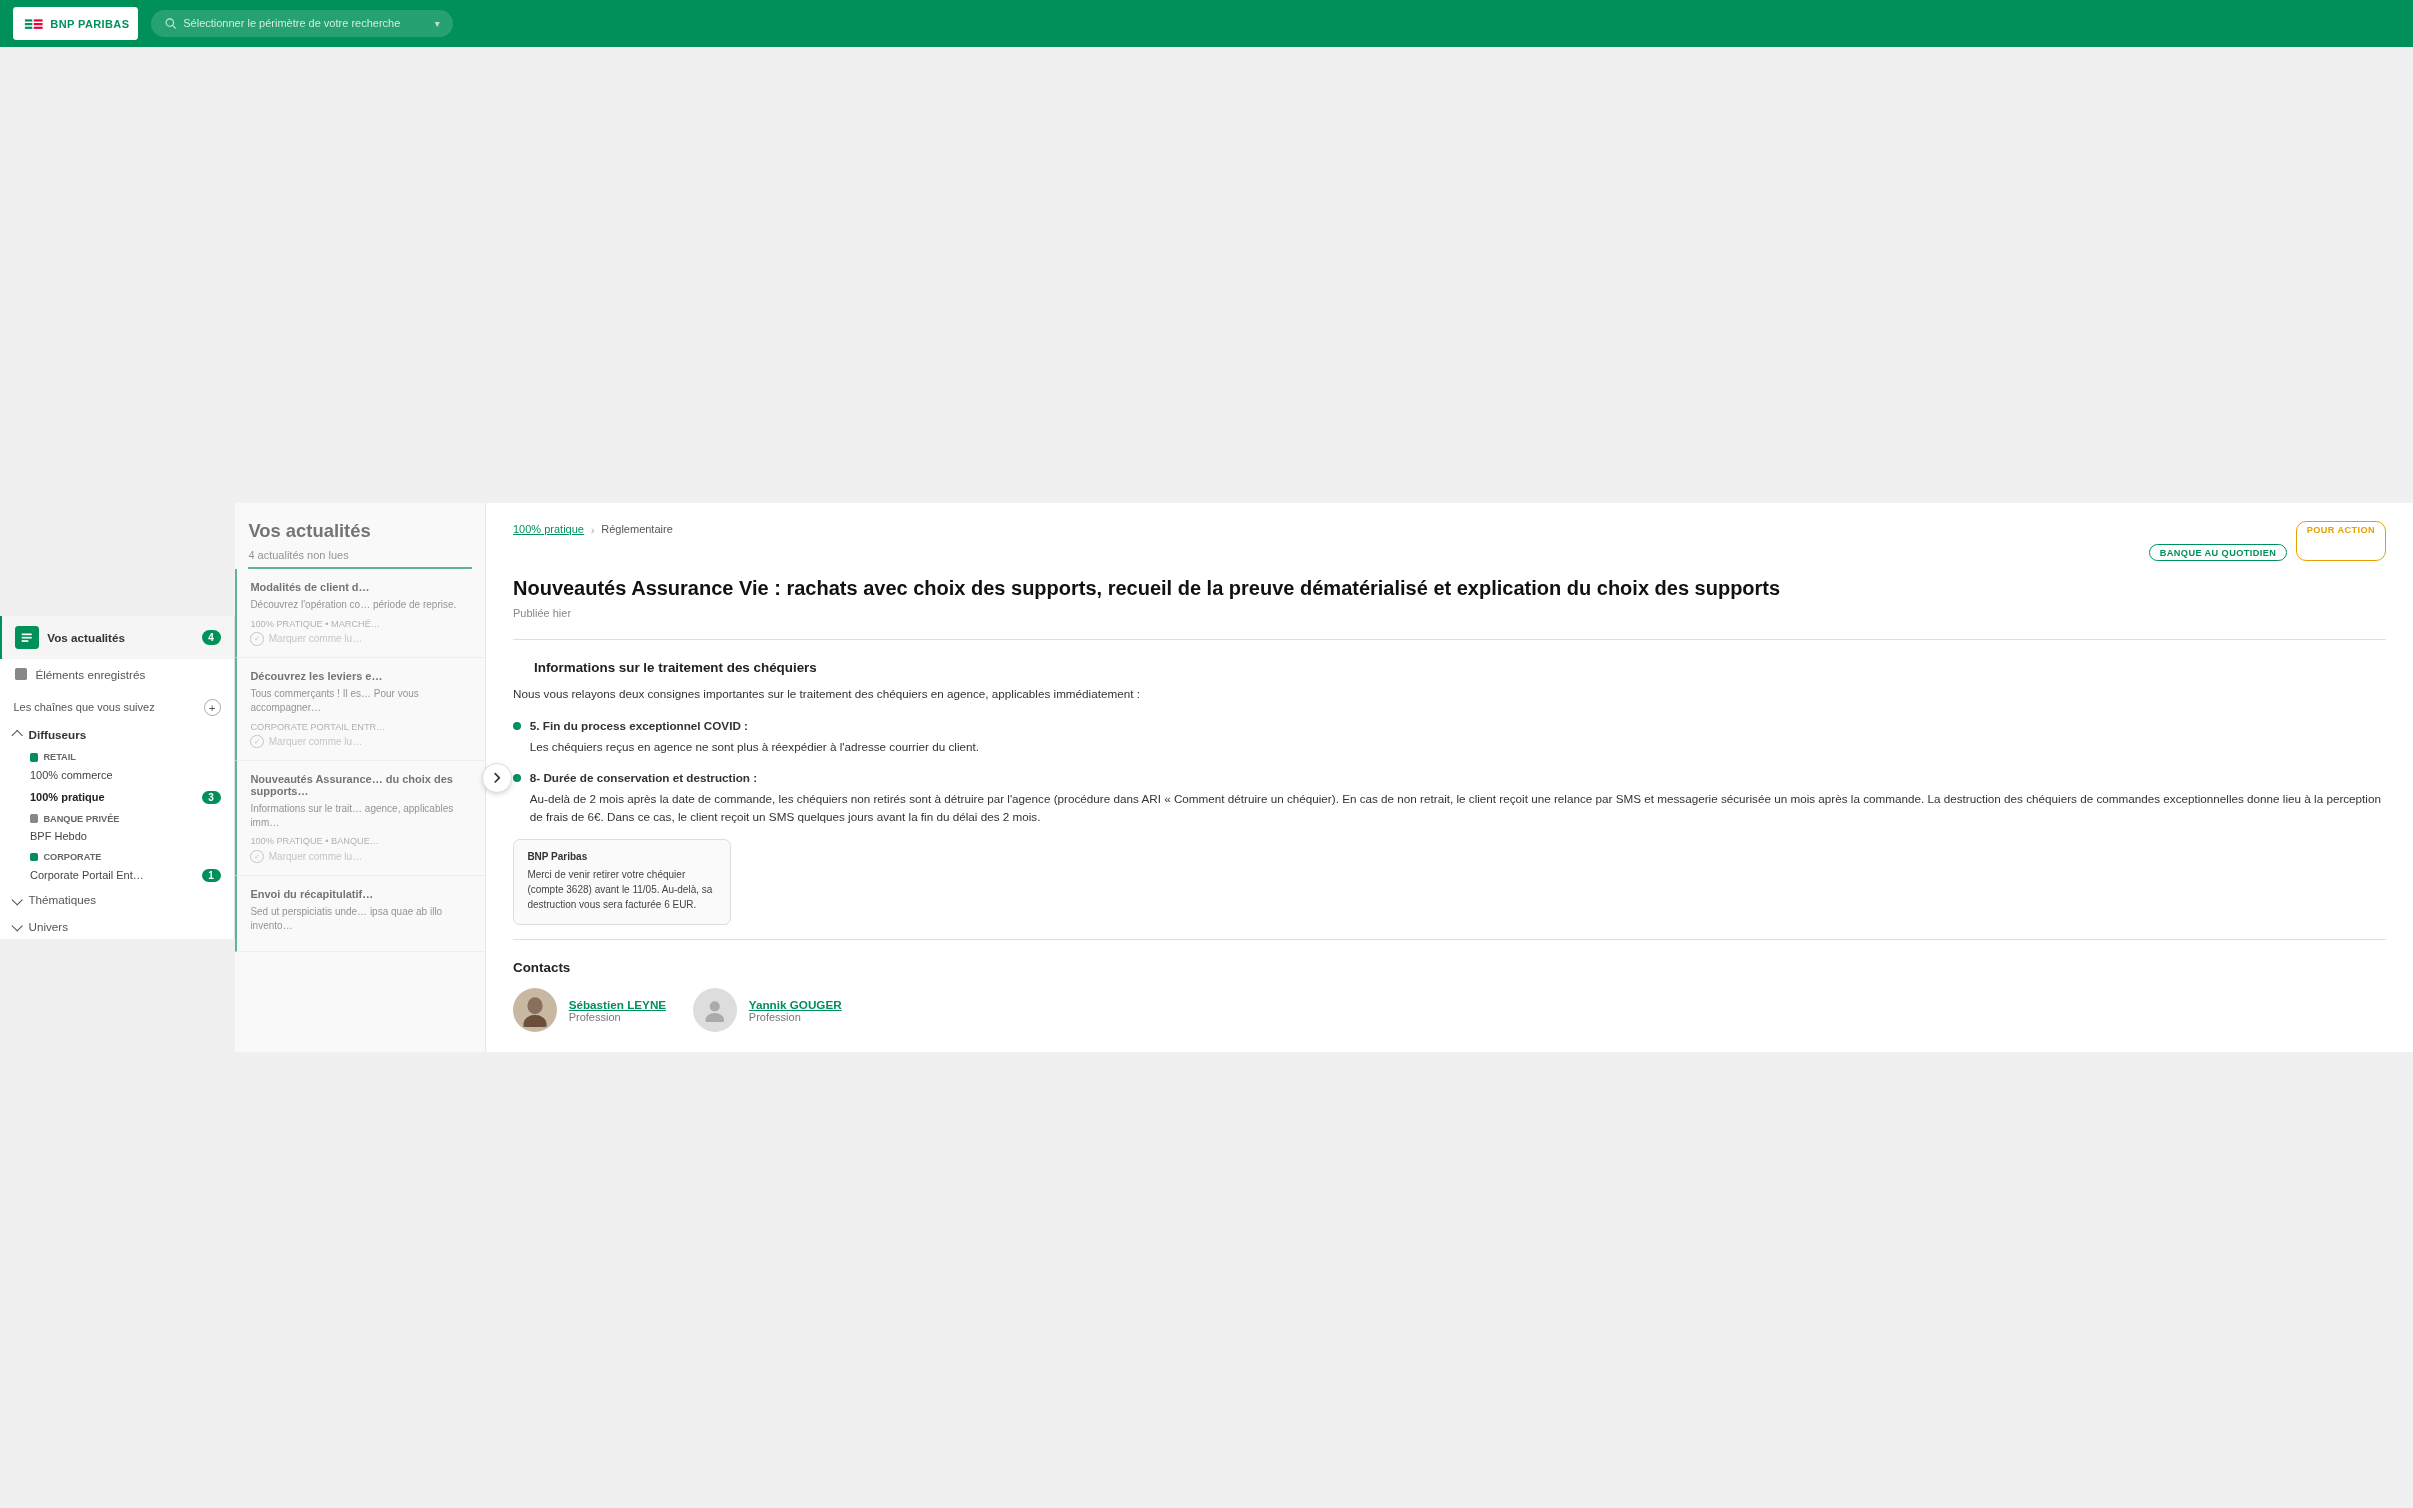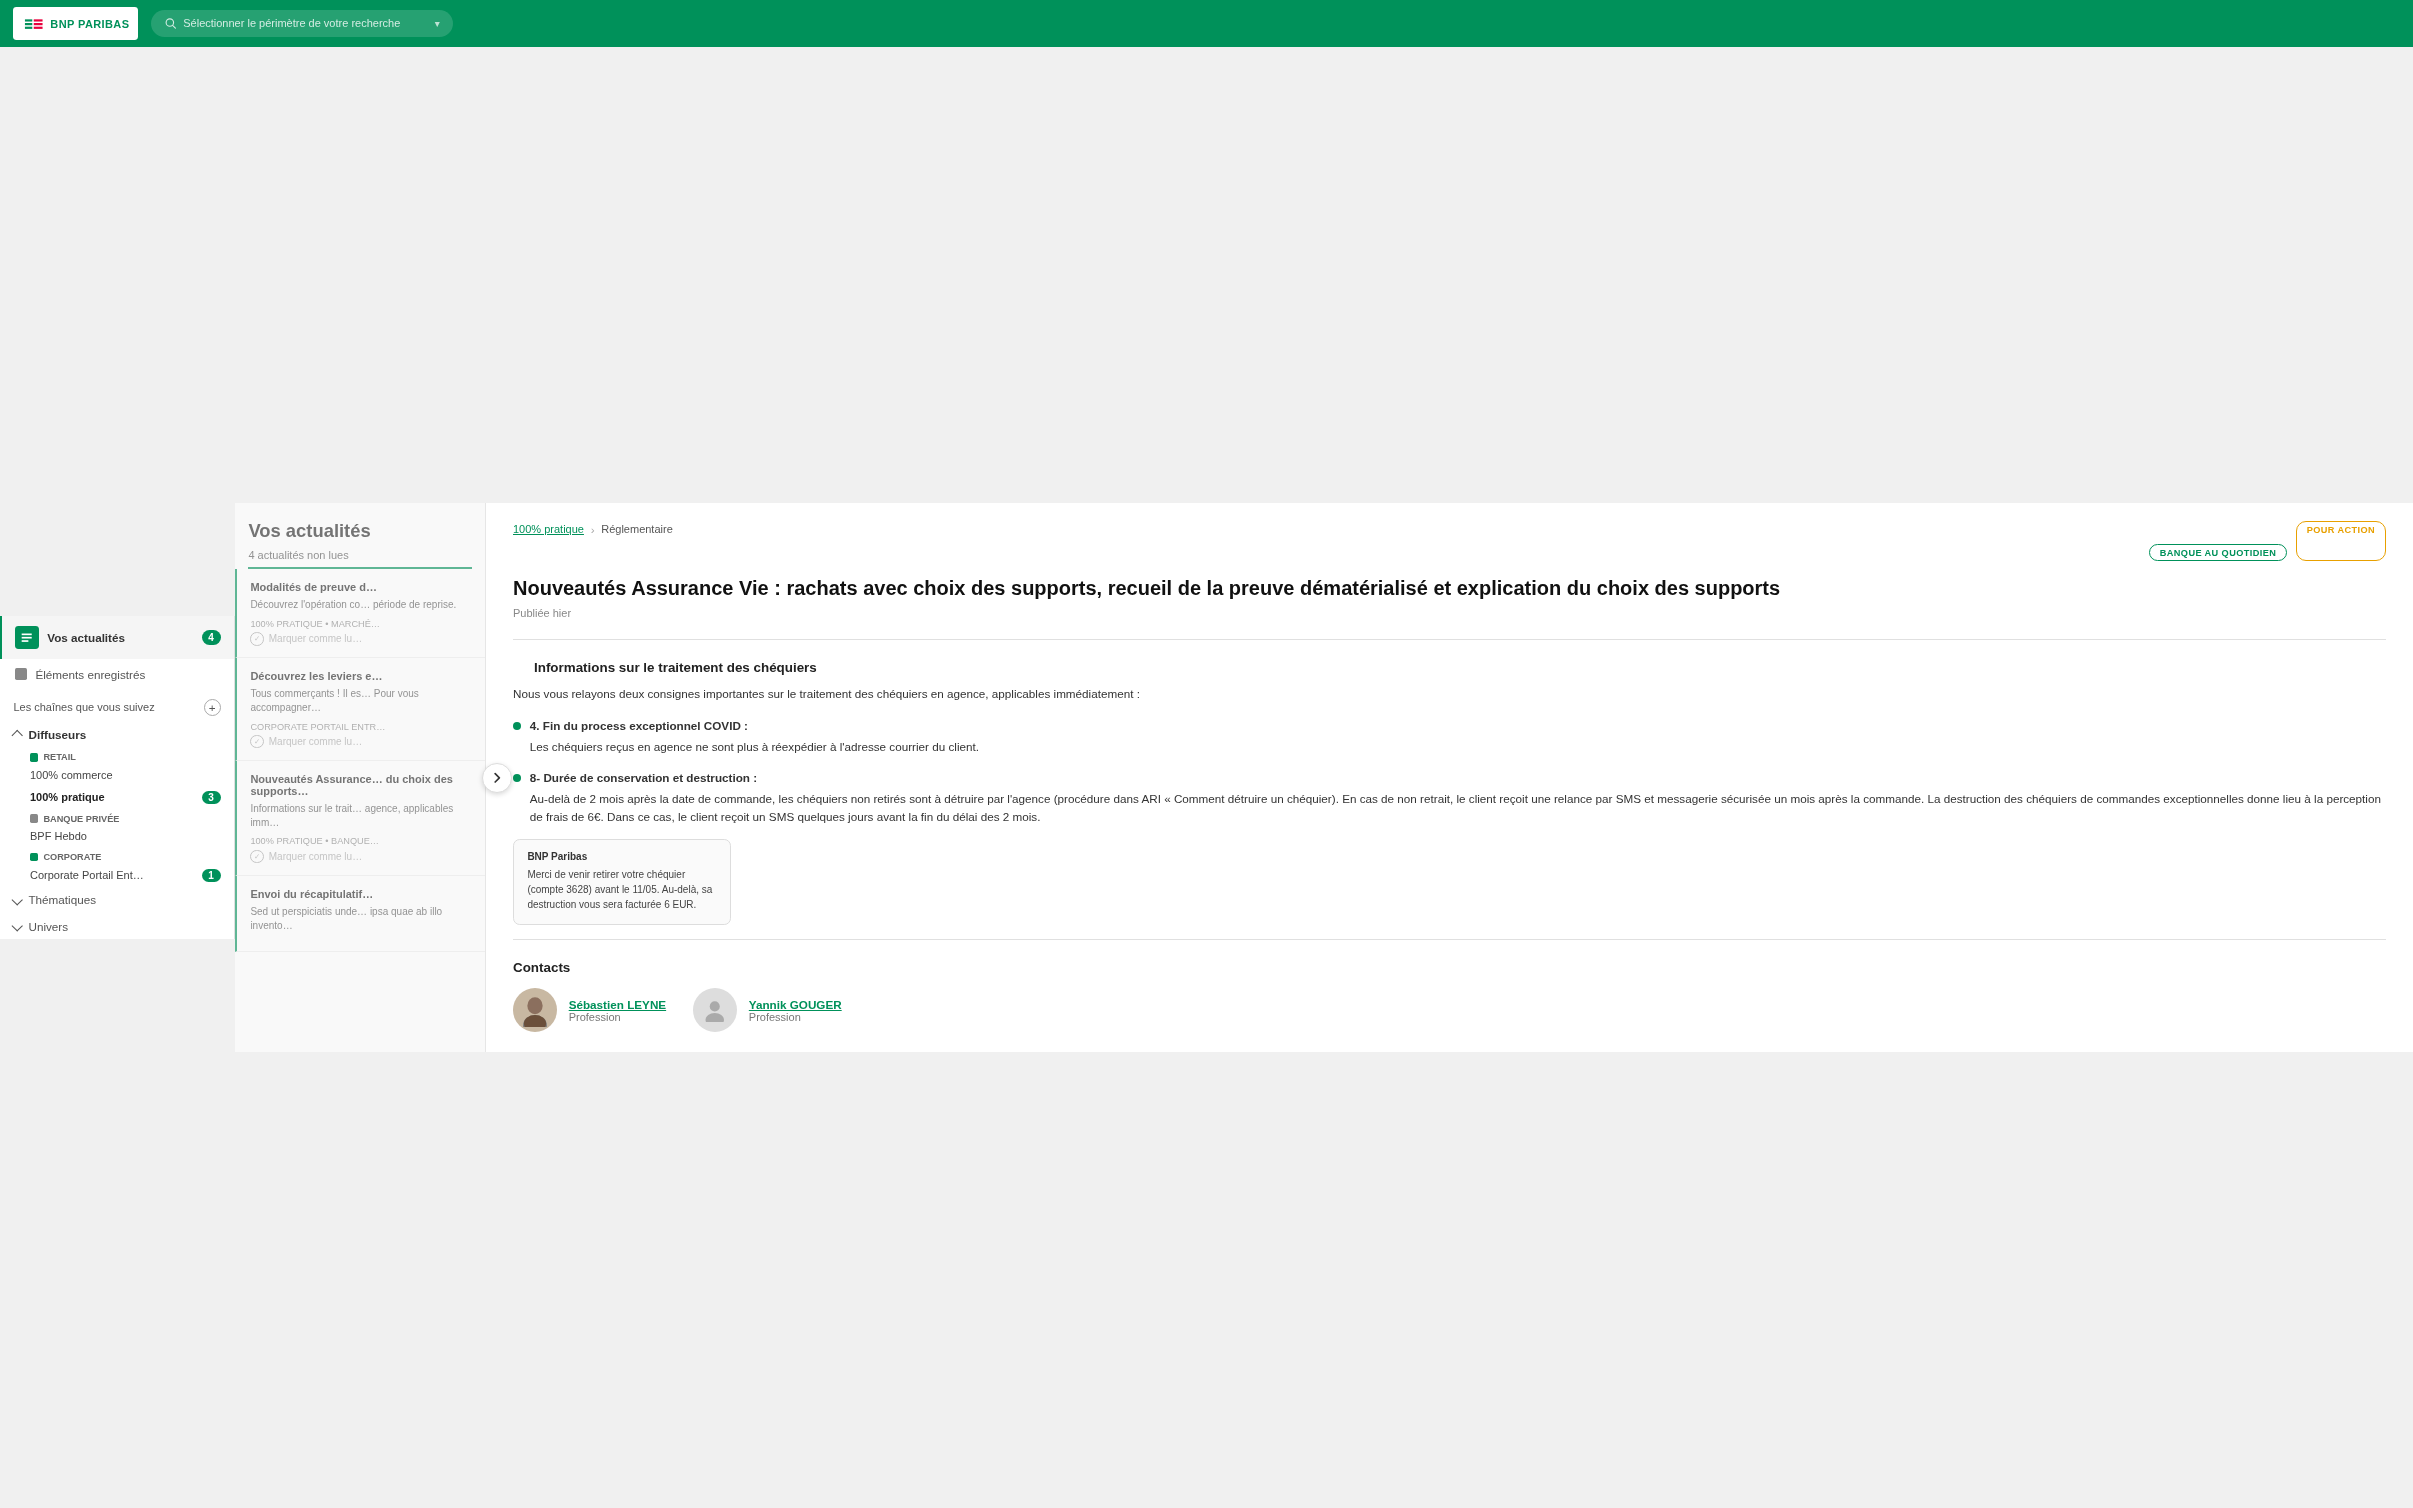--- a/index.html
+++ b/index.html
@@ -566,21 +566,21 @@
   <div class="content-area">
 
     <div class="news-list-panel">
       <div class="news-panel-header">
         <div class="news-panel-title">Vos actualités</div>
         <div class="news-panel-subtitle">4 actualités non lues</div>
       </div>
       <div class="news-list">
 
         <div class="news-item">
-          <div class="news-item-title">Modalités de preuve d…</div>
+          <div class="news-item-title">Modalités de client d…</div>
           <div class="news-item-preview">Découvrez l'opération co… période de reprise.</div>
           <div class="news-item-meta">100% PRATIQUE • MARCHÉ…</div>
           <div class="news-item-action">
             <div class="check-icon">✓</div>
             <span>Marquer comme lu…</span>
           </div>
         </div>
 
         <div class="news-item">
           <div class="news-item-title">Découvrez les leviers e…</div>
@@ -635,21 +635,21 @@
 
       <hr class="detail-divider">
 
       <h2 class="detail-section-title">Informations sur le traitement des chéquiers</h2>
       <p class="detail-text">Nous vous relayons deux consignes importantes sur le traitement des chéquiers en agence, applicables immédiatement :</p>
 
       <ul class="detail-list">
         <li>
           <div class="bullet"></div>
           <div class="li-content">
-            <span class="li-title">4. Fin du process exceptionnel COVID :</span>
+            <span class="li-title">5. Fin du process exceptionnel COVID :</span>
             <span>Les chéquiers reçus en agence ne sont plus à réexpédier à l'adresse courrier du client.</span>
           </div>
         </li>
         <li>
           <div class="bullet"></div>
           <div class="li-content">
             <span class="li-title">8- Durée de conservation et destruction :</span>
             <span>Au-delà de 2 mois après la date de commande, les chéquiers non retirés sont à détruire par l'agence (procédure dans ARI « Comment détruire un chéquier). En cas de non retrait, le client reçoit une relance par SMS et messagerie sécurisée un mois après la commande. La destruction des chéquiers de commandes exceptionnelles donne lieu à la perception de frais de 6€. Dans ce cas, le client reçoit un SMS quelques jours avant la fin du délai des 2 mois.</span>
           </div>
         </li>

